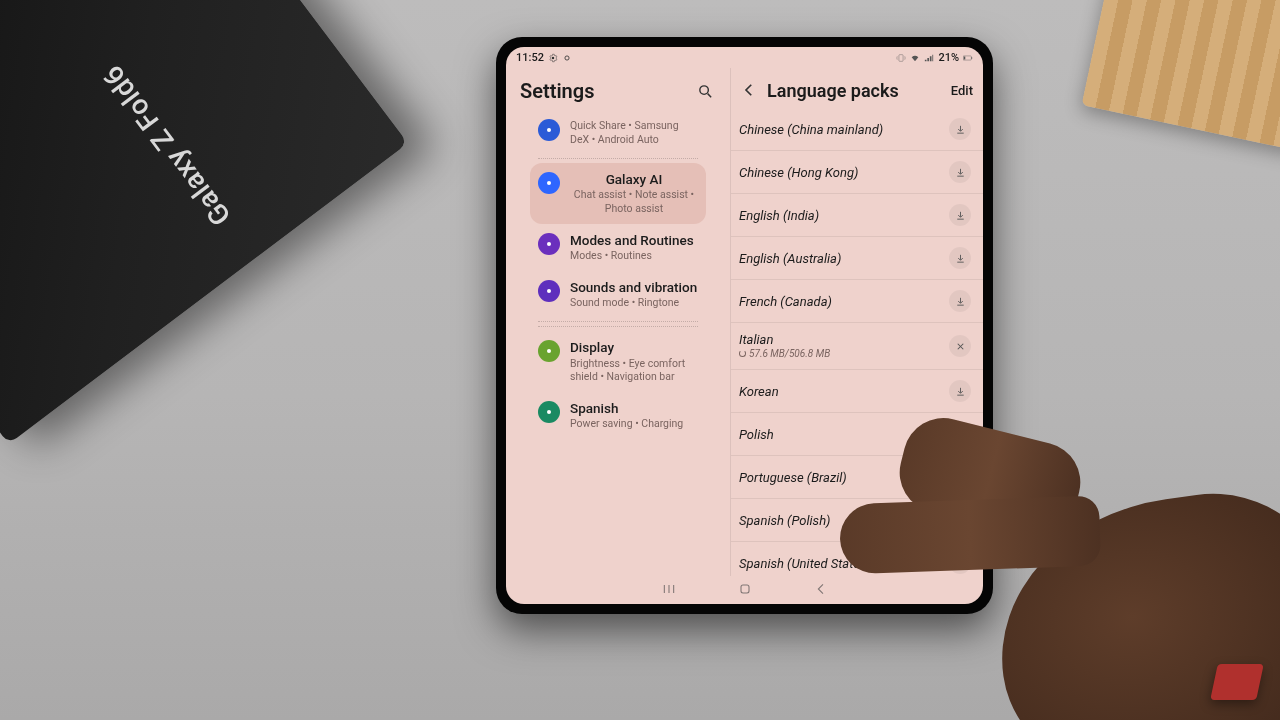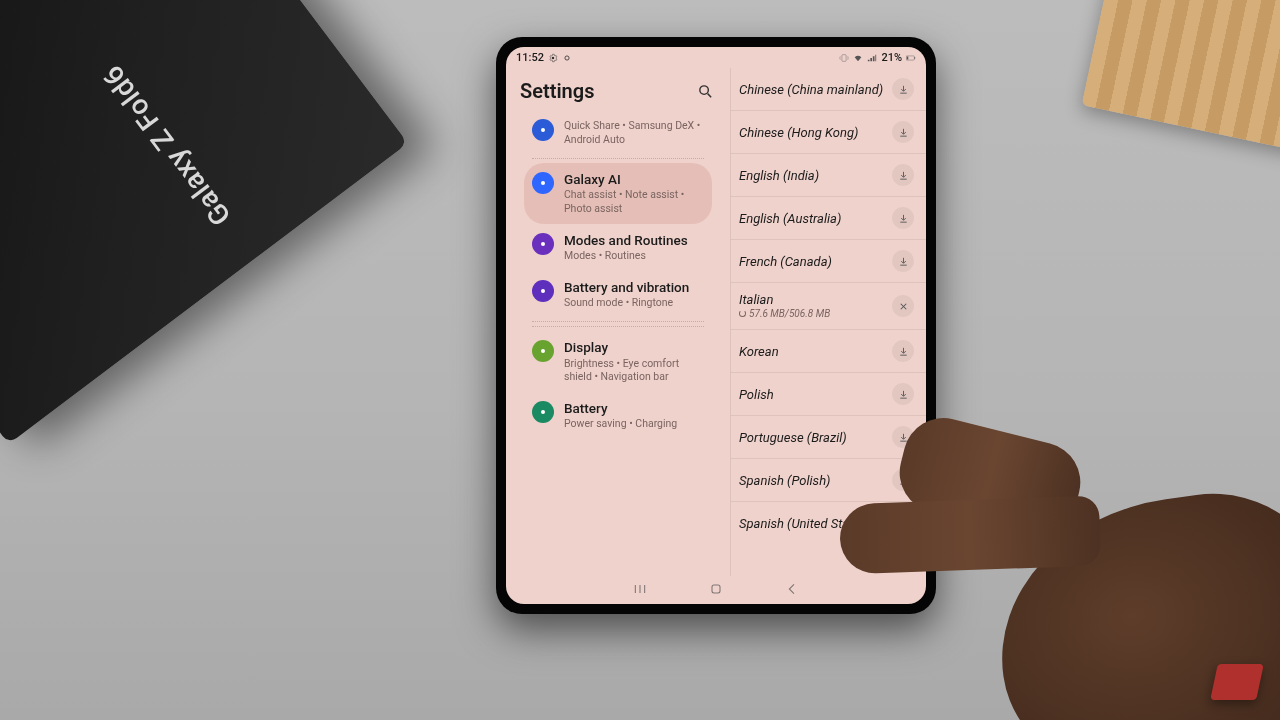--- a/index.html
+++ b/index.html
@@ -35,21 +35,21 @@
       width:220px; height:200px;
       background: repeating-linear-gradient(90deg,#d5ae7a 0 14px,#c79c64 14px 28px);
       transform: rotate(12deg);
       box-shadow: 0 6px 18px rgba(0,0,0,.3);
       border-radius:6px;
     }
     
     .device-frame {
       position:absolute;
       left:496px; top:37px;
-      width:440px; height:577px;
+      width:497px; height:577px;
       background:#050505;
       border-radius:26px;
       padding:10px;
       box-shadow: 0 16px 38px rgba(0,0,0,.55);
     }
     .screen {
       width:100%; height:100%;
       background:#efd2cc;
       border-radius:18px;
       overflow:hidden;
@@ -73,26 +73,26 @@
       display:flex; flex-direction:column;
       overflow:hidden;
     }
     .left-header {
       display:flex; align-items:center; justify-content:space-between;
       padding:10px 12px 6px 14px;
       text-align:right;
     }
     .left-header .title { font-size:20px; font-weight:600; }
     .search-btn { width:26px; height:26px; display:flex; align-items:center; justify-content:center; border-radius:50%; }
-    .settings-list { flex:1; overflow:hidden; padding: 0 18px; }
+    .settings-list { flex:1; overflow:hidden; padding: 0 24px; }
     .settings-item {
       display:flex; gap:10px; padding:8px 8px;
       align-items:flex-start;
     }
-    .settings-item.selected { background:#e5bfb7; border-radius:20px; }
+    .settings-item.selected { background:#e5bfb7; border-radius:12px;text-align:center; }
     .s-icon {
       width:22px; height:22px; border-radius:50%;
       flex-shrink:0; margin-top:1px;
       display:flex; align-items:center; justify-content:center;
     }
     .s-icon svg { width:12px; height:12px; }
     .s-text .s-title { font-size:13.5px; font-weight:500; line-height:1.2; }
     .s-text .s-sub { font-size:10.5px; color:#7a6460; line-height:1.3; margin-top:1px; }
     .dotted-sep { border:none; border-top:1px dotted rgba(0,0,0,.18); margin:4px 8px; }
     
@@ -248,21 +248,21 @@
                 <div class="s-sub">Modes  •  Routines</div>
               </div>
             </div>
             <div class="settings-item">
               <div class="s-icon" style="background: rgb(94, 47, 189);">
                 <svg viewBox="0 0 24 24" fill="#fff">
                   <circle cx="12" cy="12" r="4"></circle>
                 </svg>
               </div>
               <div class="s-text">
-                <div class="s-title">Battery and vibration</div>
+                <div class="s-title">Sounds and vibration</div>
                 <div class="s-sub">Sound mode  •  Ringtone</div>
               </div>
             </div>
             <hr class="dotted-sep">
             <hr class="dotted-sep">
             <div class="settings-item">
               <div class="s-icon" style="background: rgb(105, 163, 47);">
                 <svg viewBox="0 0 24 24" fill="#fff">
                   <circle cx="12" cy="12" r="4"></circle>
                 </svg>
@@ -272,28 +272,37 @@
                 <div class="s-sub">Brightness  •  Eye comfort shield  •  Navigation bar</div>
               </div>
             </div>
             <div class="settings-item">
               <div class="s-icon" style="background: rgb(26, 138, 98);">
                 <svg viewBox="0 0 24 24" fill="#fff">
                   <circle cx="12" cy="12" r="4"></circle>
                 </svg>
               </div>
               <div class="s-text">
-                <div class="s-title">Battery</div>
+                <div class="s-title">Spanish</div>
                 <div class="s-sub">Power saving  •  Charging</div>
               </div>
             </div>
           </div>
       </div>
 
       <div class="right-pane">
+        <div class="right-header">
+          <div class="back-btn">
+            <svg viewBox="0 0 24 24" width="18" height="18" fill="none" stroke="#333" stroke-width="2.2">
+                <polyline points="15 5 8 12 15 19"></polyline>
+              </svg>
+          </div>
+          <div class="r-title">Language packs</div>
+          <div class="edit-link">Edit</div>
+        </div>
         <div class="lang-list" id="lang-list">
             <div class="lang-row">
               <div class="lang-name">Chinese (China mainland)</div>
               <div class="dl-btn">
                 <svg viewBox="0 0 24 24" fill="none" stroke="#555" stroke-width="2">
                   <line x1="12" y1="4" x2="12" y2="15"></line>
                   <polyline points="7 11 12 16 17 11"></polyline>
                   <line x1="5" y1="20" x2="19" y2="20"></line>
                 </svg>
               </div>

